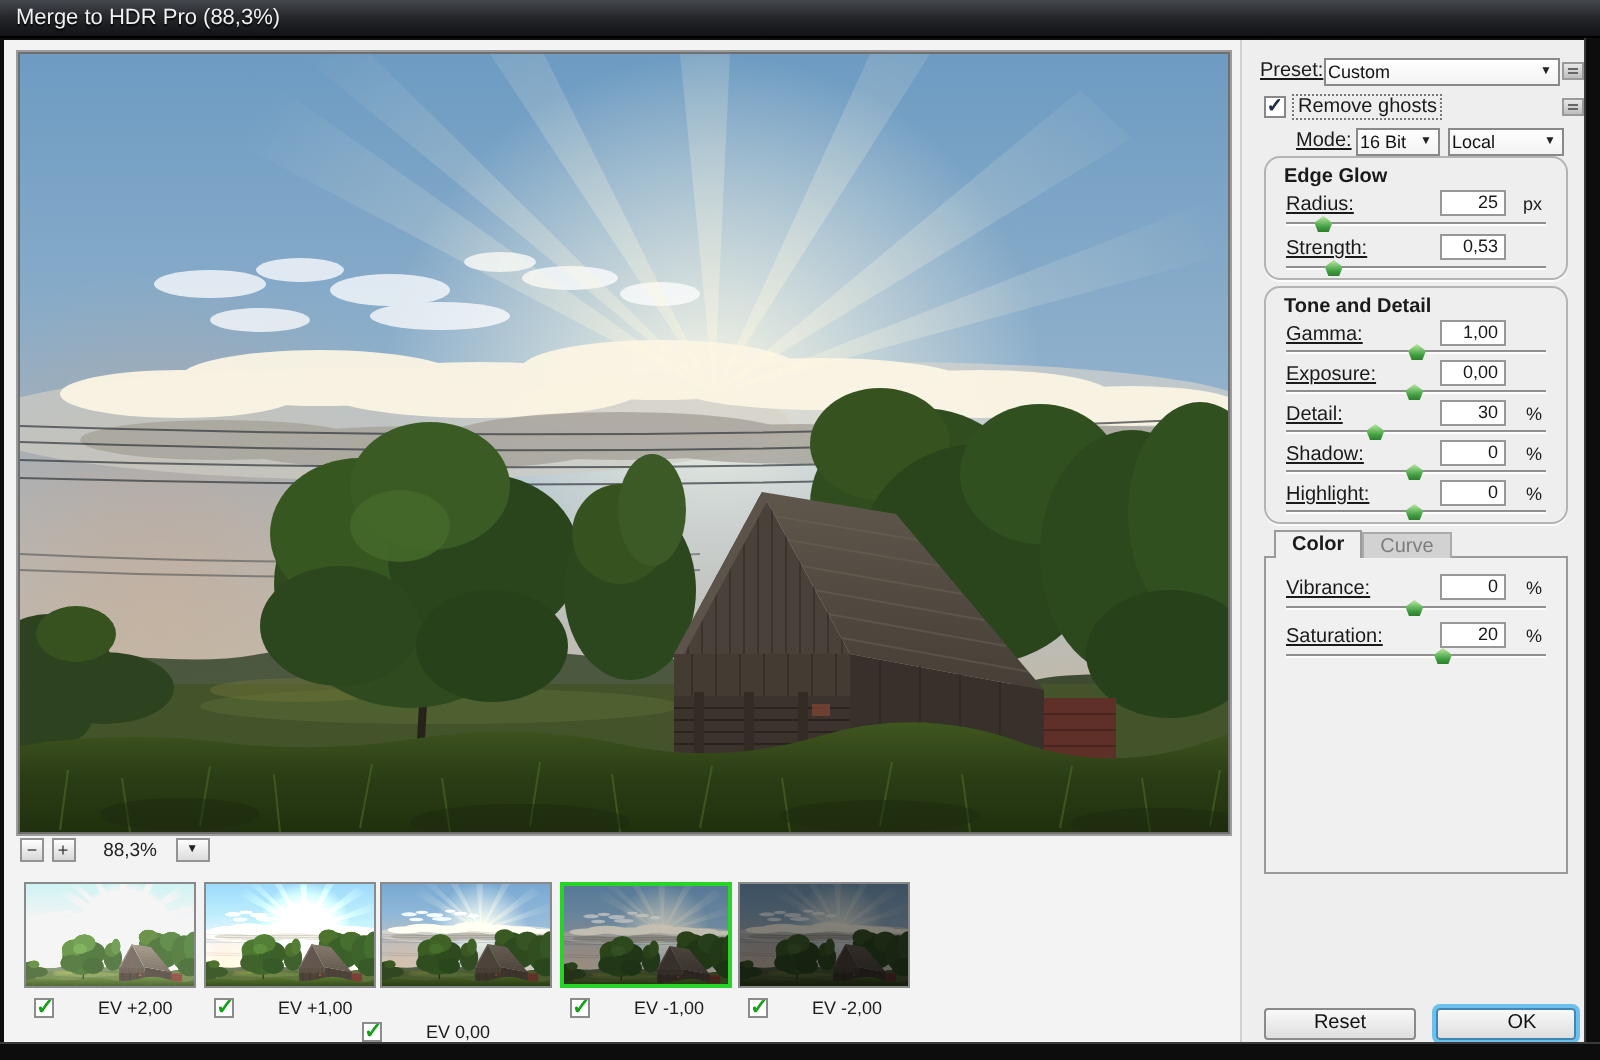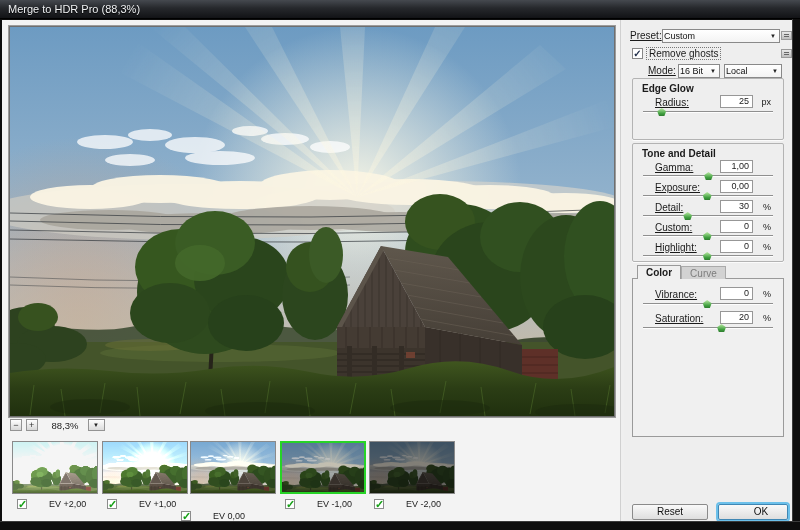--- a/index.html
+++ b/index.html
@@ -50,27 +50,27 @@
     font-size:9px; line-height:12px; padding-left:1px; color:#111; }
   .dd .arr { position:absolute; right:3px; top:3px; font-size:6px; color:#222; line-height:6px; }
   .panel-icon { position:absolute; width:11px; height:9px; border:1px solid #9a9a9a;
     background:linear-gradient(#e8e8e8,#bdbdbd); }
   .panel-icon::before { content:""; position:absolute; left:2px; top:2px; width:5px; height:1px; background:#666;
     box-shadow:0 2px 0 #666; }
   .cb { position:absolute; width:11px; height:11px; background:#fff; border:1px solid #878787;
     color:#1d2a46; font-size:10px; line-height:9px; font-weight:bold; text-align:center; }
   .focusbox { position:absolute; outline:1px dotted #777; padding:0 2px; font-size:10px; }
 
-  .groupbox { position:absolute; left:8px; width:152px; border:1px solid #b3b3b3; border-radius:2px;
+  .groupbox { position:absolute; left:8px; width:152px; border:1px solid #b3b3b3; border-radius:8px;
     background:#eeeeee; box-shadow:0 1px 0 #fbfbfb; }
   .gtitle { font-weight:bold; font-size:10px; margin:4px 0 3px 9px; }
   .srow { position:relative; margin:0 10px; height:22px; }
   .tight .srow { height:20px; }
   .loose .srow { height:24px; }
-  .slbl { position:absolute; left:0; top:0; font-size:10px; text-decoration:underline;margin-left:12px; }
+  .slbl { position:absolute; left:0; top:0; font-size:10px; text-decoration:underline; }
   .sval { position:absolute; right:20px; top:-2px; width:33px; height:13px; background:#fff; border:1px solid #979797;
     font-size:9px; line-height:11px; text-align:right; padding-right:3px; }
   .sunit { position:absolute; right:2px; top:0; font-size:9px; }
   .strack { position:absolute; left:0; right:0; top:14px; height:2px; background:#fdfdfd; border-top:1px solid #8f8f8f; }
   .tight .strack { top:13px; }
   .sthumb { position:absolute; top:-4px; width:9px; height:8px; margin-left:-4px;
     background:linear-gradient(#bdebx 0,#0 0); background:linear-gradient(#b9e9a2,#3f9e3f 70%,#2f7d2f);
     clip-path:polygon(50% 0%, 100% 42%, 80% 100%, 20% 100%, 0% 42%);
     filter:drop-shadow(0 0 0.5px #256325); }
 
@@ -402,20 +402,28 @@
       <div class="groupbox" style="top:58px; height:62px;">
         <div class="gtitle">Edge Glow</div>
         <div class="srow">
           <span class="slbl">Radius:</span>
           <span class="sval">25</span>
           <span class="sunit">px</span>
           <div class="strack">
               <span class="sthumb" style="left: 14%;"></span>
             </div>
         </div>
+        <div class="srow">
+          <span class="slbl">Strength:</span>
+          <span class="sval">0,53</span>
+          <span class="sunit"></span>
+          <div class="strack">
+              <span class="sthumb" style="left: 18%;"></span>
+            </div>
+        </div>
       </div>
 
       <div class="groupbox tight" style="top:123px; height:119px;">
         <div class="gtitle">Tone and Detail</div>
         <div class="srow">
           <span class="slbl">Gamma:</span>
           <span class="sval">1,00</span>
           <span class="sunit"></span>
           <div class="strack">
               <span class="sthumb" style="left: 50%;"></span>
@@ -431,21 +439,21 @@
         </div>
         <div class="srow">
           <span class="slbl">Detail:</span>
           <span class="sval">30</span>
           <span class="sunit">%</span>
           <div class="strack">
               <span class="sthumb" style="left: 34%;"></span>
             </div>
         </div>
         <div class="srow">
-          <span class="slbl">Custom:</span>
+          <span class="slbl">Shadow:</span>
           <span class="sval">0</span>
           <span class="sunit">%</span>
           <div class="strack">
               <span class="sthumb" style="left: 49%;"></span>
             </div>
         </div>
         <div class="srow">
           <span class="slbl">Highlight:</span>
           <span class="sval">0</span>
           <span class="sunit">%</span>

